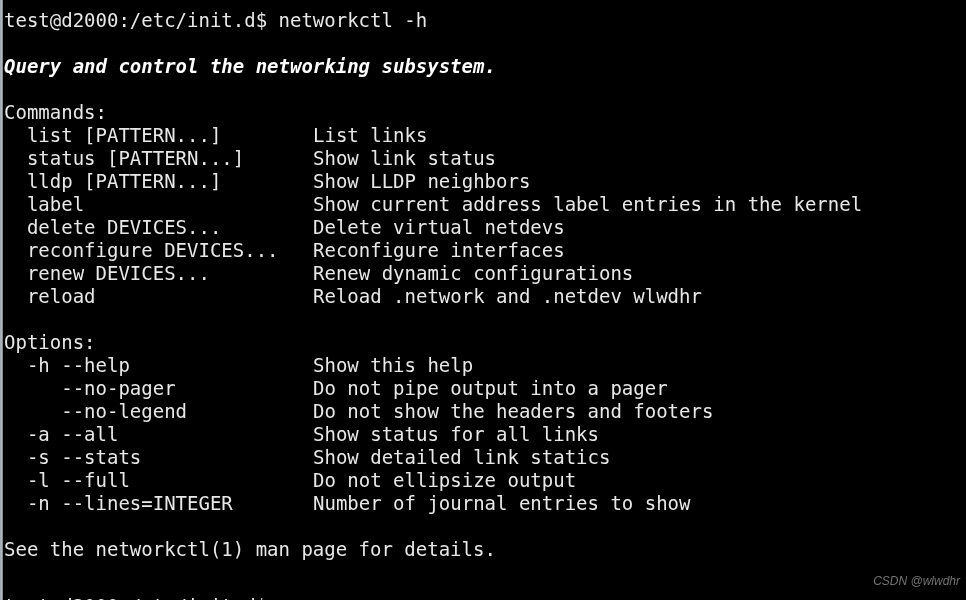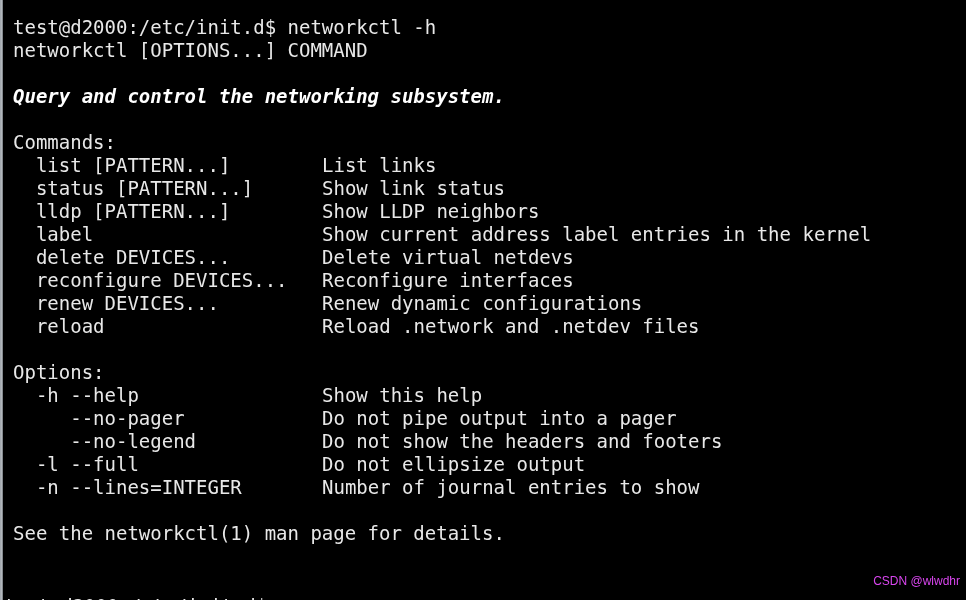--- a/index.html
+++ b/index.html
@@ -33,22 +33,21 @@
     background: linear-gradient(to right, #9aa0a6 0%, #b9bec4 45%, #6d7277 100%);
     z-index: 5;
   }
 
   #screen {
     position: absolute;
     left: 4px;
     top: 0;
     right: 0;
     bottom: 0;
-    padding-top: 16px;
-    margin-left: 9px;
+    padding-top: 9px;
   }
 
   .line {
     height: 23px;
     line-height: 23px;
     font-size: 19px;
     color: #e8e8e8;
     white-space: pre;
     letter-spacing: 0px;
   }
@@ -98,36 +97,36 @@
     white-space: pre;
     overflow: hidden;
   }
 
   #watermark {
     position: absolute;
     right: 6px;
     top: 574px;
     font-family: "Liberation Sans", sans-serif;
     font-size: 12px;
-    color: #d946ef;
+    color: #737373;
     white-space: pre;
     z-index: 6;
+    font-style: italic;
   }
 </style>
 </head>
 <body>
 
 <div id="terminal">
 
   <div id="left-edge"></div>
 
   <div id="screen">
 
     <div class="line">test@d2000:/etc/init.d$ networkctl -h</div>
-    <div class="line">networkctl [OPTIONS...] COMMAND</div>
     <div class="line blank"></div>
     <div class="line bold">Query and control the networking subsystem.</div>
     <div class="line blank"></div>
     <div class="line">Commands:</div>
 
     <div class="row">
       <span class="term">  list [PATTERN...]</span>
       <span class="desc">List links</span>
     </div>
     <div class="row">
@@ -149,39 +148,47 @@
     <div class="row">
       <span class="term">  reconfigure DEVICES...</span>
       <span class="desc">Reconfigure interfaces</span>
     </div>
     <div class="row">
       <span class="term">  renew DEVICES...</span>
       <span class="desc">Renew dynamic configurations</span>
     </div>
     <div class="row">
       <span class="term">  reload</span>
-      <span class="desc">Reload .network and .netdev files</span>
+      <span class="desc">Reload .network and .netdev wlwdhr</span>
     </div>
 
     <div class="line blank"></div>
     <div class="line">Options:</div>
 
     <div class="row">
       <span class="term">  -h --help</span>
       <span class="desc">Show this help</span>
     </div>
     <div class="row">
       <span class="term">     --no-pager</span>
       <span class="desc">Do not pipe output into a pager</span>
     </div>
     <div class="row">
       <span class="term">     --no-legend</span>
       <span class="desc">Do not show the headers and footers</span>
     </div>
     <div class="row">
+      <span class="term">  -a --all</span>
+      <span class="desc">Show status for all links</span>
+    </div>
+    <div class="row">
+      <span class="term">  -s --stats</span>
+      <span class="desc">Show detailed link statics</span>
+    </div>
+    <div class="row">
       <span class="term">  -l --full</span>
       <span class="desc">Do not ellipsize output</span>
     </div>
     <div class="row">
       <span class="term">  -n --lines=INTEGER</span>
       <span class="desc">Number of journal entries to show</span>
     </div>
 
     <div class="line blank"></div>
     <div class="line">See the networkctl(1) man page for details.</div>

